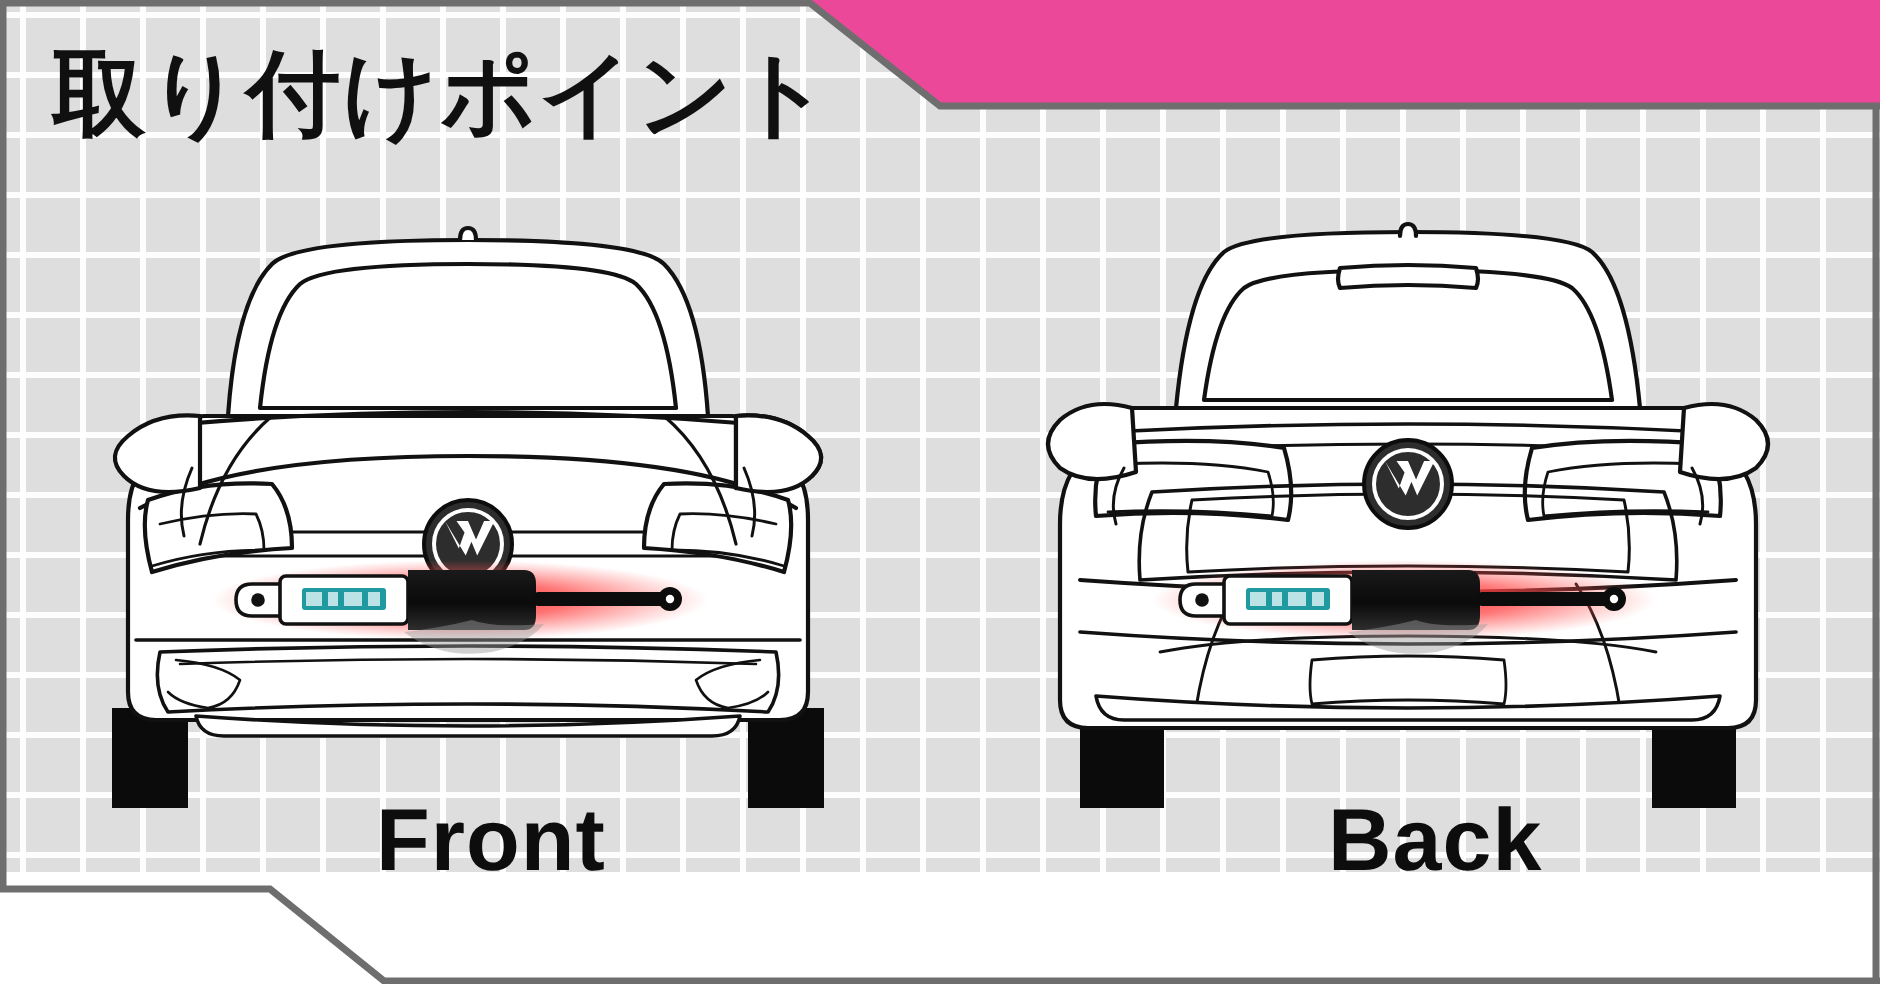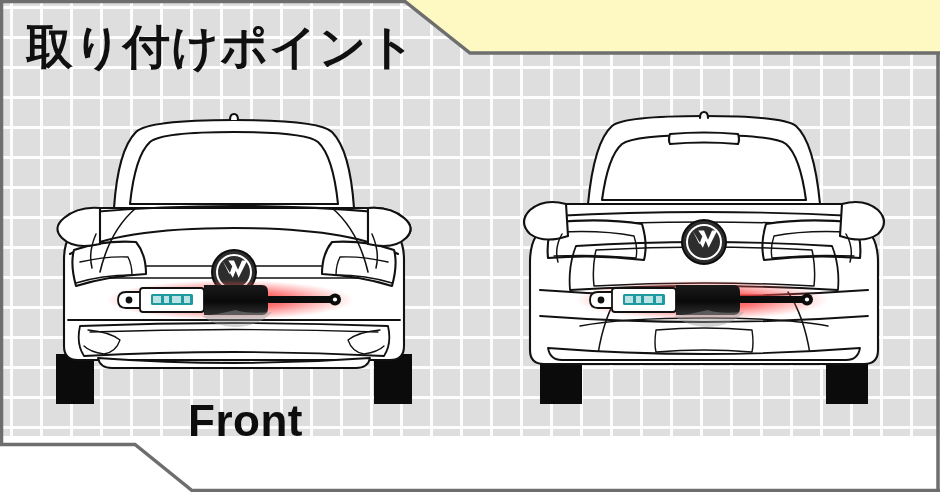--- a/index.html
+++ b/index.html
@@ -5,21 +5,21 @@
   * { box-sizing: border-box; margin: 0; padding: 0; }
   html, body {
     width: 940px; height: 492px;
     background: #ffffff;
     font-family: "Liberation Sans", "DejaVu Sans", sans-serif;
     overflow: hidden;
   }
   #stage {
     position: relative;
     width: 940px; height: 436px;
-    background: #fef9c3;
+    background: #ec4899;
   }
   
   #panel {
     position: absolute;
     inset: 0;
     background-color: #dedede;
     background-image:
       linear-gradient(to right, rgba(255,255,255,.95) 0 3px, rgba(255,255,255,0) 3px),
       linear-gradient(to bottom, rgba(255,255,255,.95) 0 3px, rgba(255,255,255,0) 3px);
     background-size: 30px 30px, 30px 30px;
@@ -251,14 +251,15 @@
         <path d="M172,181 h58 q6,0 6,7 v16 q0,7 -6,7 h-58 z" fill="url(#cylB)"></path>
         <rect x="234" y="192" width="68" height="7" rx="3" fill="#0c0c0c"></rect>
         <circle cx="303" cy="195.5" r="6" fill="#0c0c0c"></circle>
         <circle cx="303" cy="195.5" r="2.1" fill="#ffffff"></circle>
         <path d="M170,212 q18,14 44,10 q18,-4 26,-14 q-26,2 -36,-2 q-16,4 -34,6 z" fill="#9a9a9a" opacity=".45"></path>
       </g>
     </svg>
   </div>
 
   <div class="caption" id="caption-front">Front</div>
+  <div class="caption" id="caption-back">Back</div>
 
 </div>
 
 </body></html>

